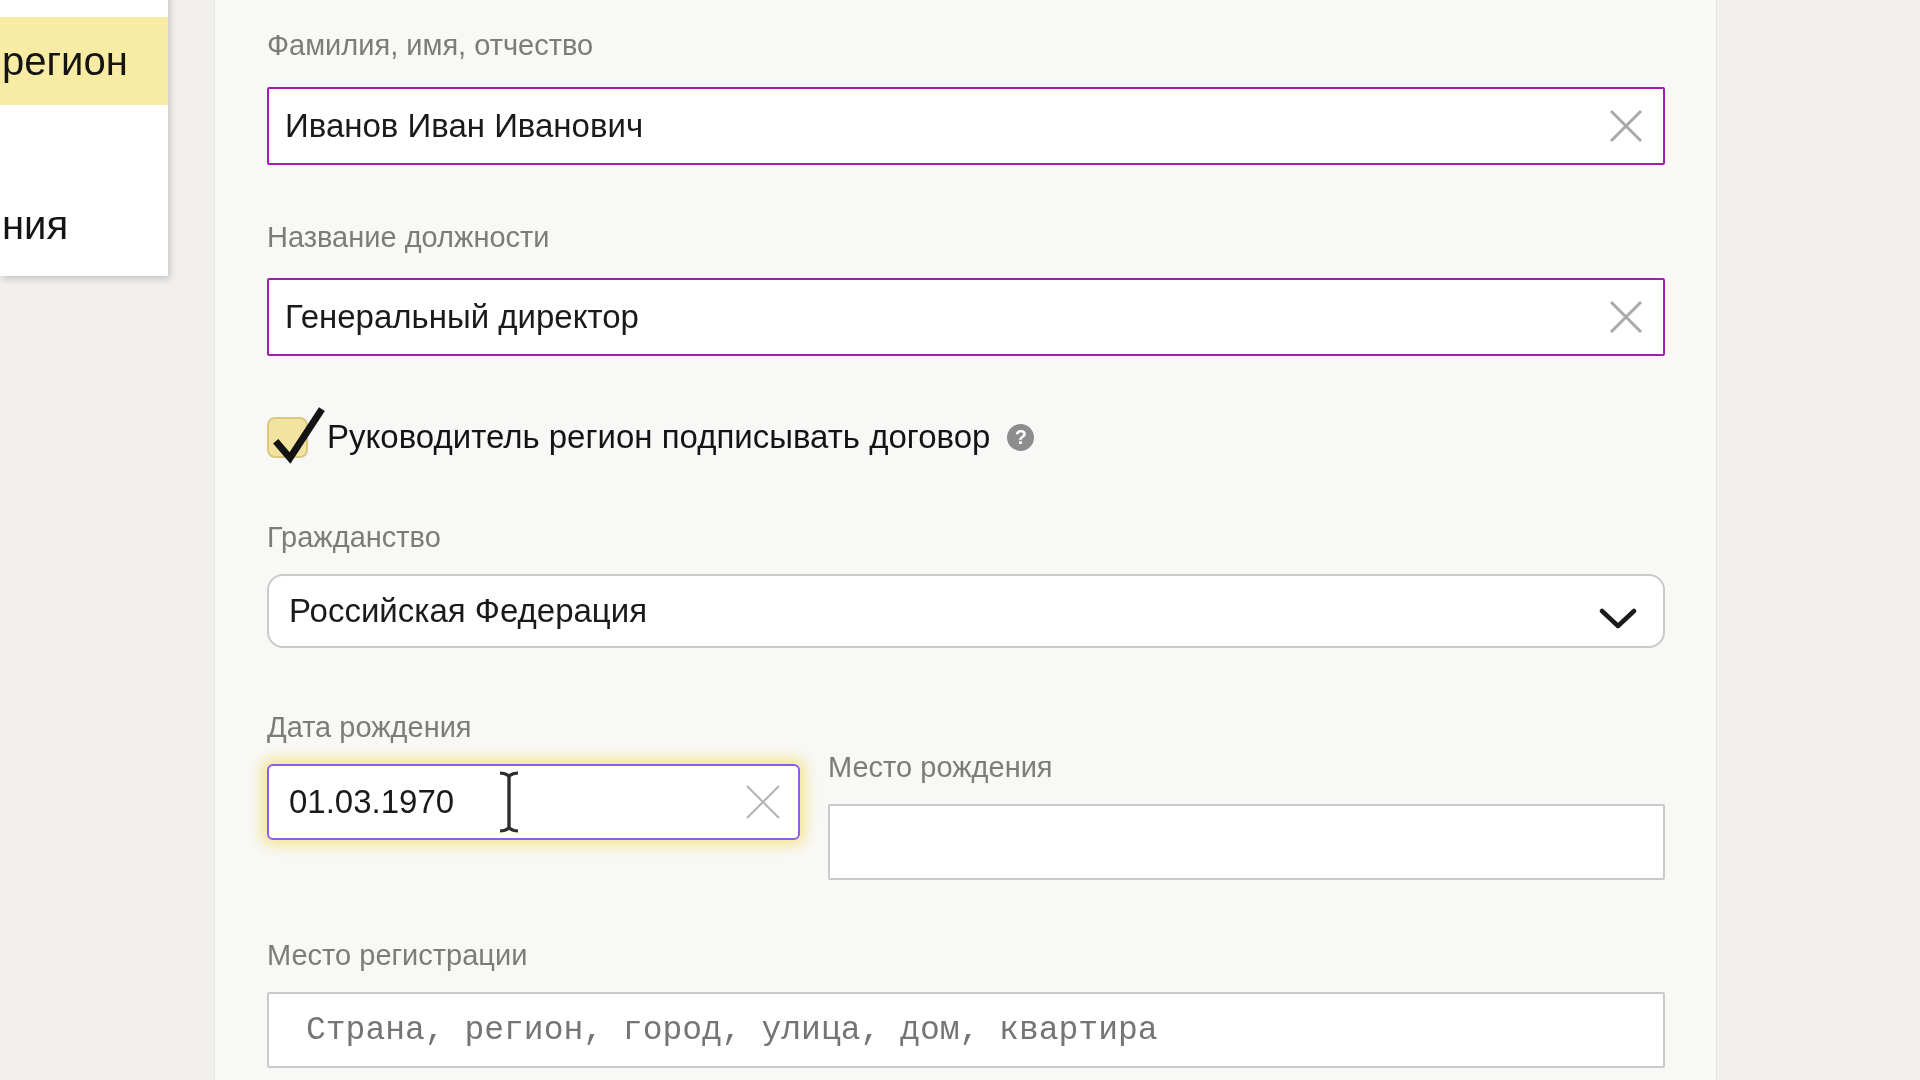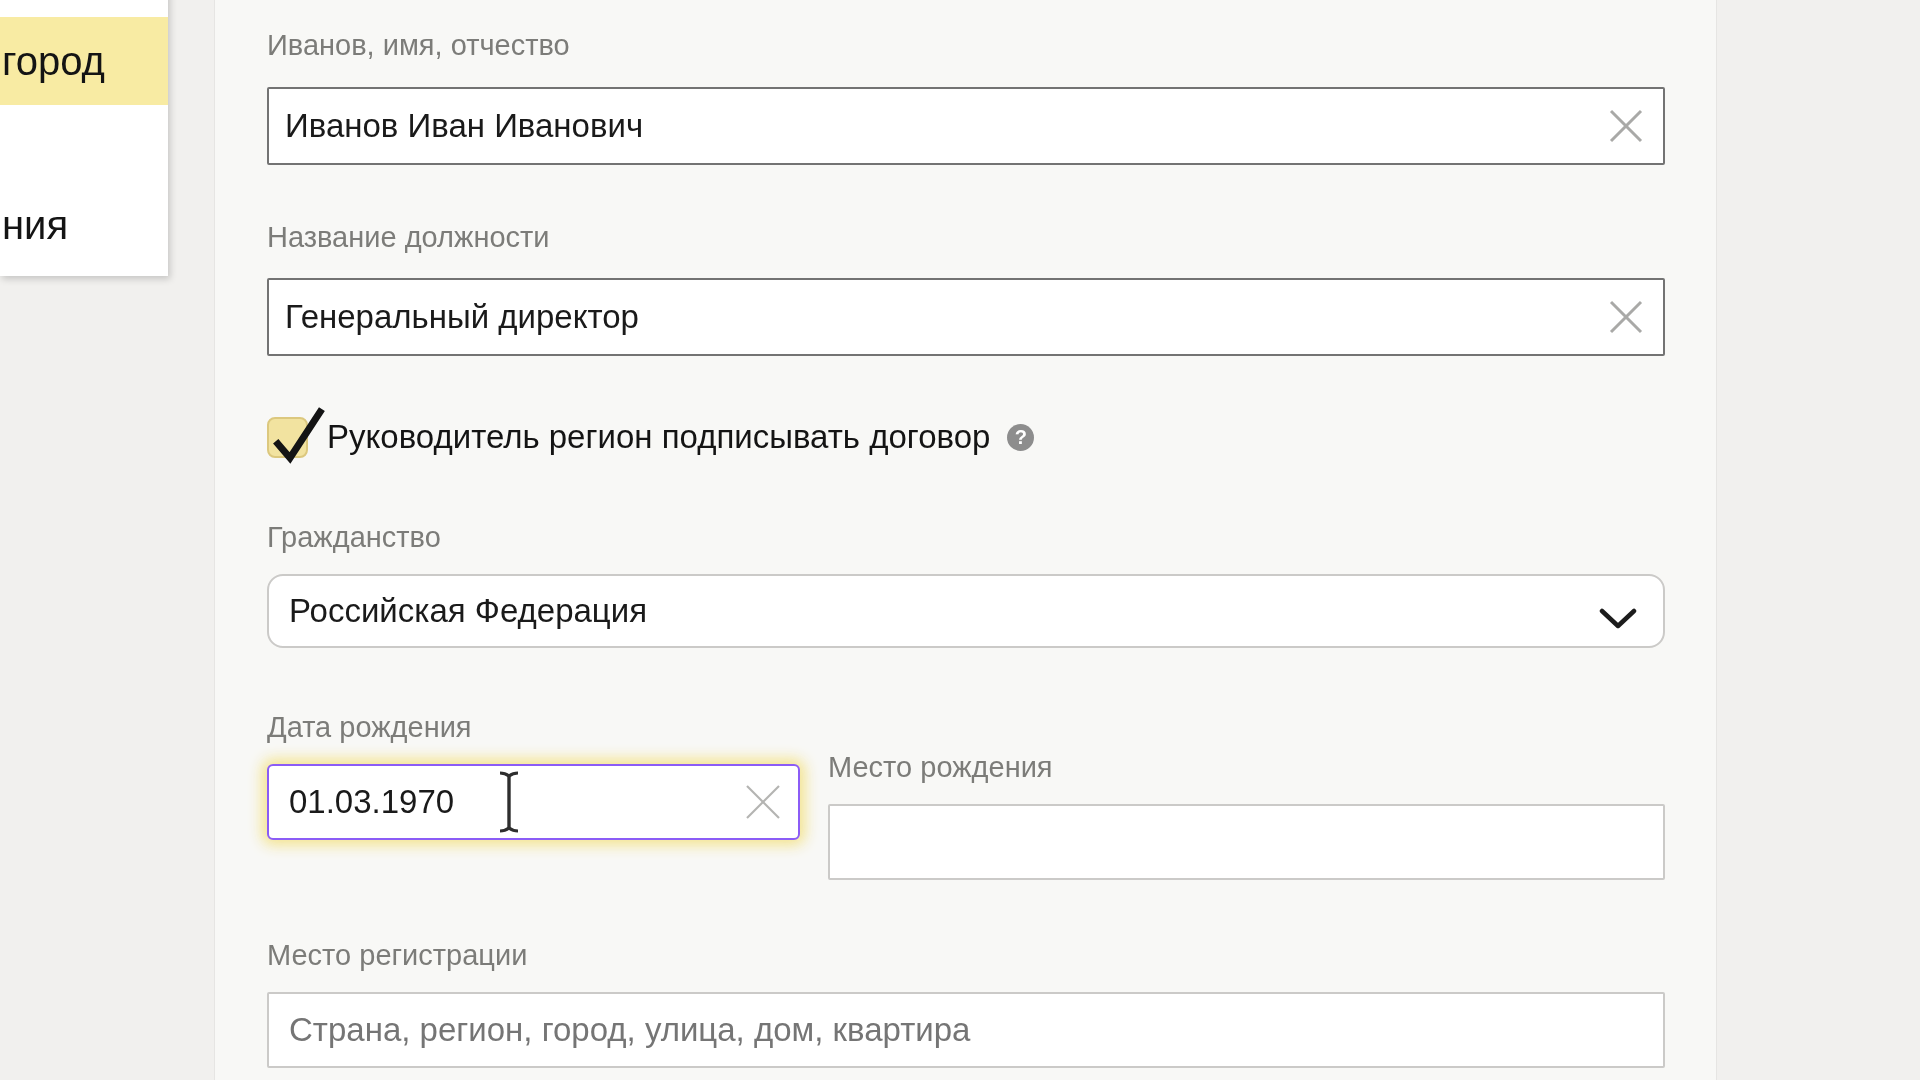--- a/index.html
+++ b/index.html
@@ -36,21 +36,21 @@
   .lbl-3 { margin-top:60px; }
   .lbl-5 { margin-top:58px; }
 
   .inp-wrap { position:relative; }
   .iw-1 { margin-top:25px; height:78px; }
   .iw-2 { margin-top:24px; height:78px; }
   .iw-5 { margin-top:20px; height:76px; }
 
   .text-input {
     width:100%; height:100%; background:#ffffff;
-    border:2px solid #737373; border-radius:2px;
+    border:2px solid #a21caf; border-radius:2px;
     font-family:"Liberation Sans", sans-serif;
     font-size:33px; color:#1a1a1a; padding:0 70px 0 16px; outline:none;
   }
   .text-input::placeholder { color:#9f9f9d; opacity:1; }
 
   .clear-icon {
     position:absolute; top:50%; right:20px; width:38px; height:38px;
     margin-top:-19px; cursor:pointer; display:block;
   }
 
@@ -90,39 +90,39 @@
   .date-input {
     width:100%; height:100%; background:#ffffff;
     border:2px solid #8b5cf6; border-radius:6px;
     box-shadow:0 0 14px 5px rgba(243,227,136,0.95);
     font-family:"Liberation Sans", sans-serif;
     font-size:33px; color:#1a1a1a; padding:0 60px 0 20px; outline:none;
   }
   .plain-input {
     width:100%; height:100%; background:#ffffff;
     border:2px solid #cbcac8; border-radius:2px;
-    font-family:Liberation Sans, sans-serif;
-    font-size:33px; color:#1a1a1a; padding:0 20px; outline:none;
+    font-family:Liberation Mono, monospace;
+    font-size:33px; color:#1a1a1a; padding:0 37px; outline:none;
   }
   .date-clear { position:absolute; top:50%; right:16px; width:42px; height:42px; margin-top:-21px; cursor:pointer; }
 
   .ibeam-cursor { position:absolute; left:222px; top:5px; pointer-events:none; }
 </style>
 </head>
 <body>
 
 <aside class="sidebar">
-  <div class="side-item active">город</div>
+  <div class="side-item active">регион</div>
   <div class="side-item plain">ния</div>
 </aside>
 
 <main class="panel">
   <div class="form">
 
-    <label class="f-label lbl-1">Иванов, имя, отчество</label>
+    <label class="f-label lbl-1">Фамилия, имя, отчество</label>
     <div class="inp-wrap iw-1">
       <input class="text-input" type="text" value="Иванов Иван Иванович" style="">
       <span class="clear-icon">
         <svg width="38" height="38" viewBox="0 0 38 38">
           <line x1="4" y1="4" x2="34" y2="34" stroke="#a9a9a7" stroke-width="3"></line>
           <line x1="34" y1="4" x2="4" y2="34" stroke="#a9a9a7" stroke-width="3"></line>
         </svg>
       </span>
     </div>
 

